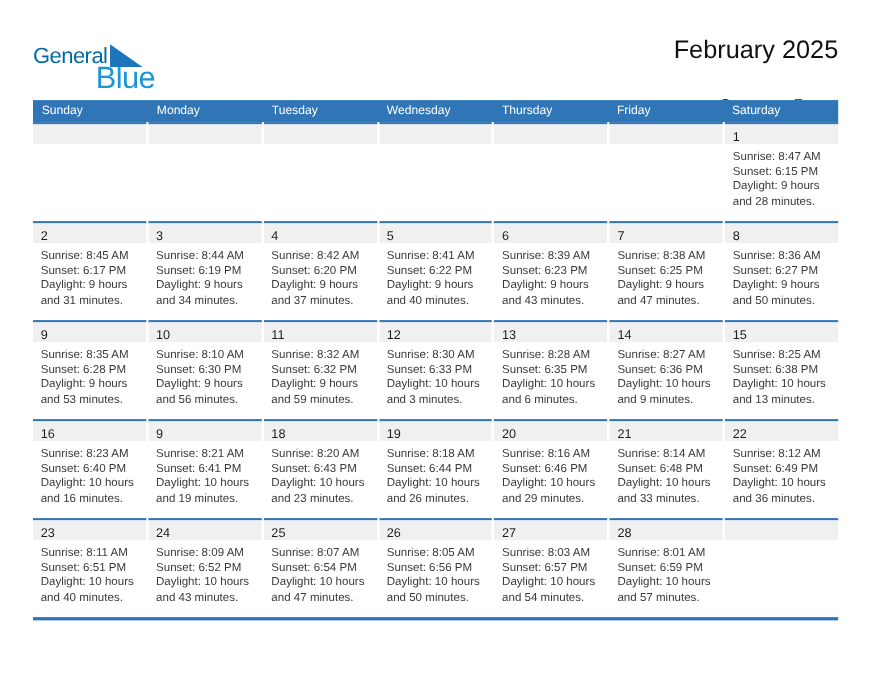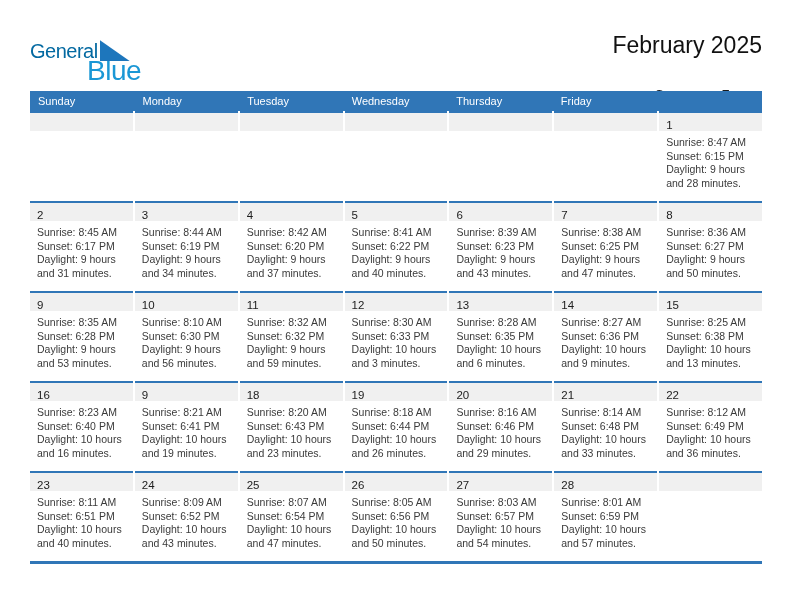--- a/index.html
+++ b/index.html
@@ -60,20 +60,21 @@
   </div>
 
   <div class="calendar">
     <div class="cal-header">
       <div class="hcell">Sunday</div>
       <div class="hcell">Monday</div>
       <div class="hcell">Tuesday</div>
       <div class="hcell">Wednesday</div>
       <div class="hcell">Thursday</div>
       <div class="hcell">Friday</div>
+      <div class="hcell">Saturday</div>
     </div>
     <div id="weeks-container">
         <div class="week-row">
           <div class="cell">
     <div class="band">
       <span class="day-number"></span>
     </div>
     <div class="lines"></div>
   </div>
           <div class="cell">

